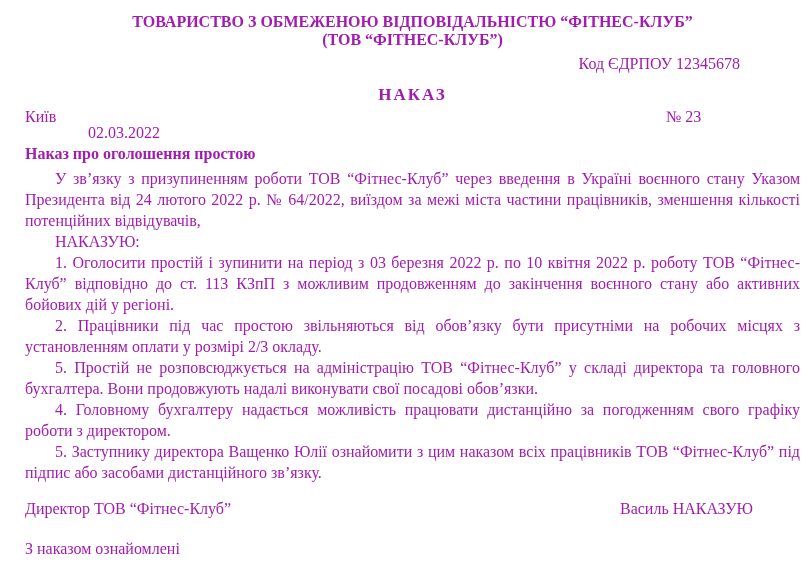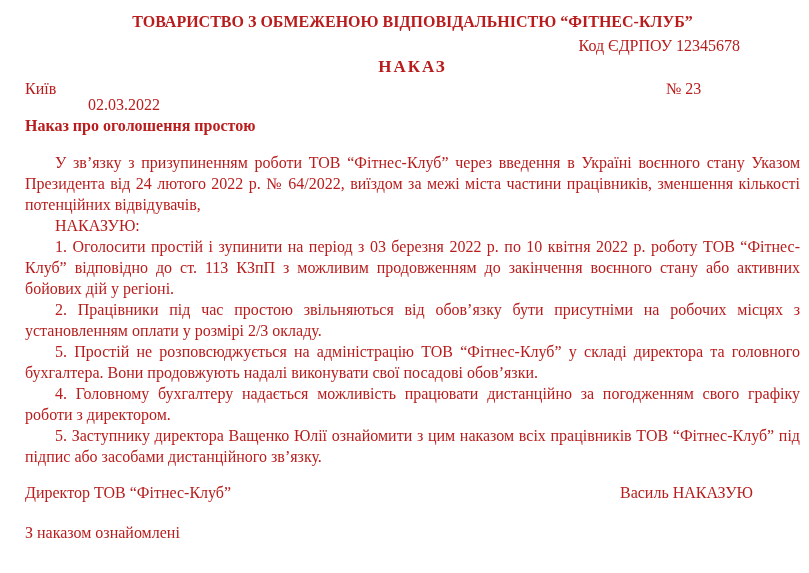--- a/index.html
+++ b/index.html
@@ -6,21 +6,21 @@
     margin: 0;
     padding: 0;
     background: #ffffff;
   }
   .page {
     position: relative;
     width: 809px;
     height: 573px;
     box-sizing: border-box;
     background: #ffffff;
-    color: #b91c1c;
+    color: #a21caf;
     font-family: "Liberation Serif", "DejaVu Serif", serif;
     font-size: 16px;
     padding: 13px 9px 0 25px;
     overflow: hidden;
   }
   .company-name {
     text-align: center;
     font-weight: bold;
     font-size: 16px;
     line-height: 18px;
@@ -29,21 +29,21 @@
     text-align: right;
     padding-right: 60px;
     margin-top: 5px;
     line-height: 19px;
   }
   .doc-type {
     text-align: center;
     font-weight: bold;
     font-size: 17px;
     letter-spacing: 2px;
-    margin-top: 2px;
+    margin-top: 12px;
     line-height: 19px;
   }
   .dateline {
     position: relative;
     height: 21px;
     margin-top: 2px;
     line-height: 21px;
   }
   .dateline .date {
     position: absolute;
@@ -64,41 +64,42 @@
     margin-top: 16px;
     line-height: 21px;
   }
   p.para {
     margin: 0;
     text-indent: 30px;
     text-align: justify;
     line-height: 21px;
   }
   p.preamble {
-    margin-top: 16px;
+    margin-top: 4px;
   }
   .signature-row {
     display: flex;
     justify-content: space-between;
     margin-top: 15px;
     padding-right: 47px;
     line-height: 21px;
   }
   .ack {
     margin-top: 19px;
     line-height: 21px;
   }
 </style>
 </head>
 <body>
 
 <div class="page">
 
   <div class="company-name">ТОВАРИСТВО З ОБМЕЖЕНОЮ ВІДПОВІДАЛЬНІСТЮ “ФІТНЕС-КЛУБ”</div>
 
+  <div class="company-name">(ТОВ “ФІТНЕС-КЛУБ”)</div>
 
   <div class="edrpou">Код ЄДРПОУ 12345678</div>
 
   <div class="doc-type">НАКАЗ</div>
 
   <div class="dateline">
     <span class="date">02.03.2022</span>
     <span class="place">Київ</span>
     <span class="number">№ 23</span>
   </div>

